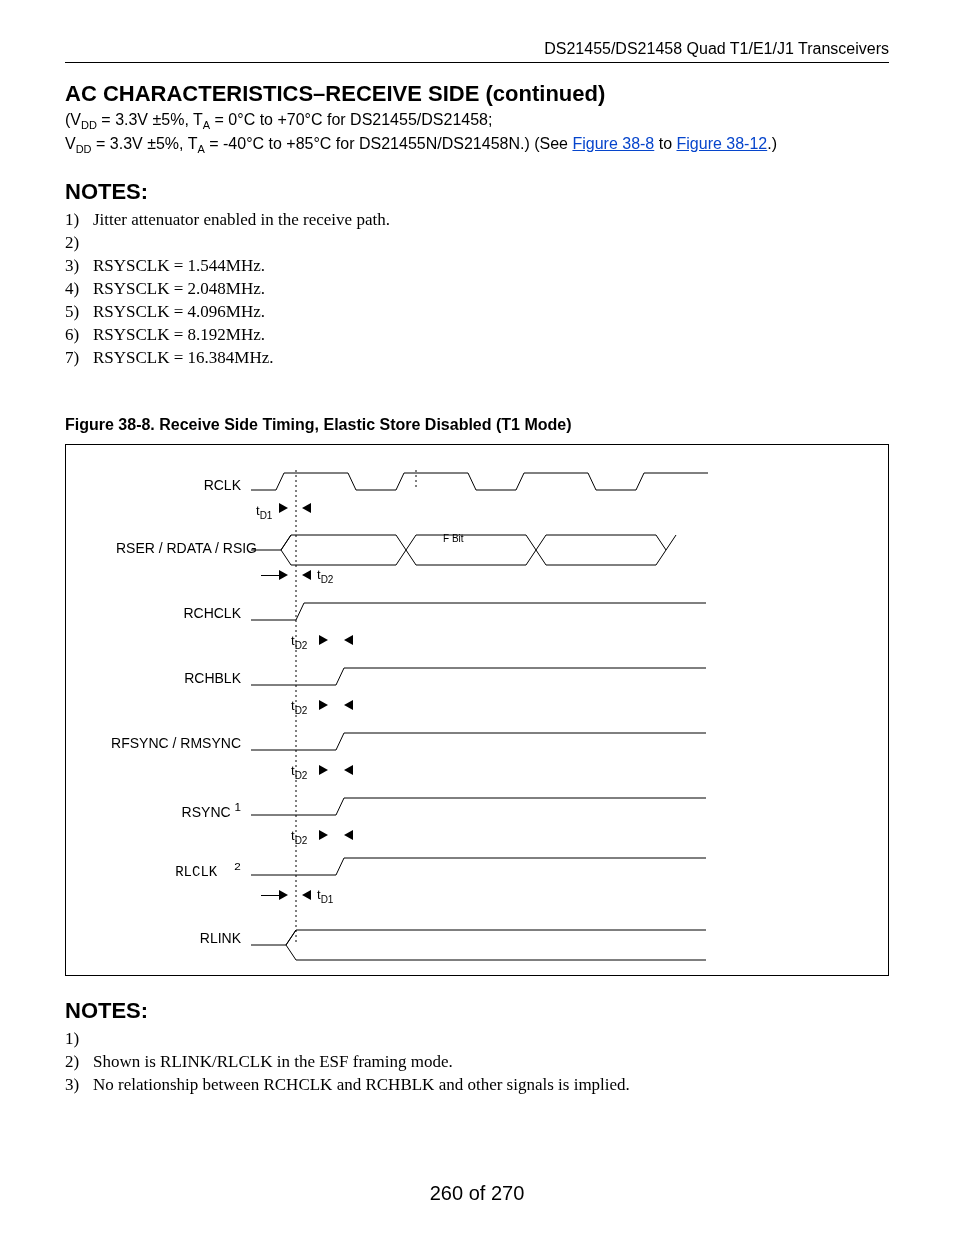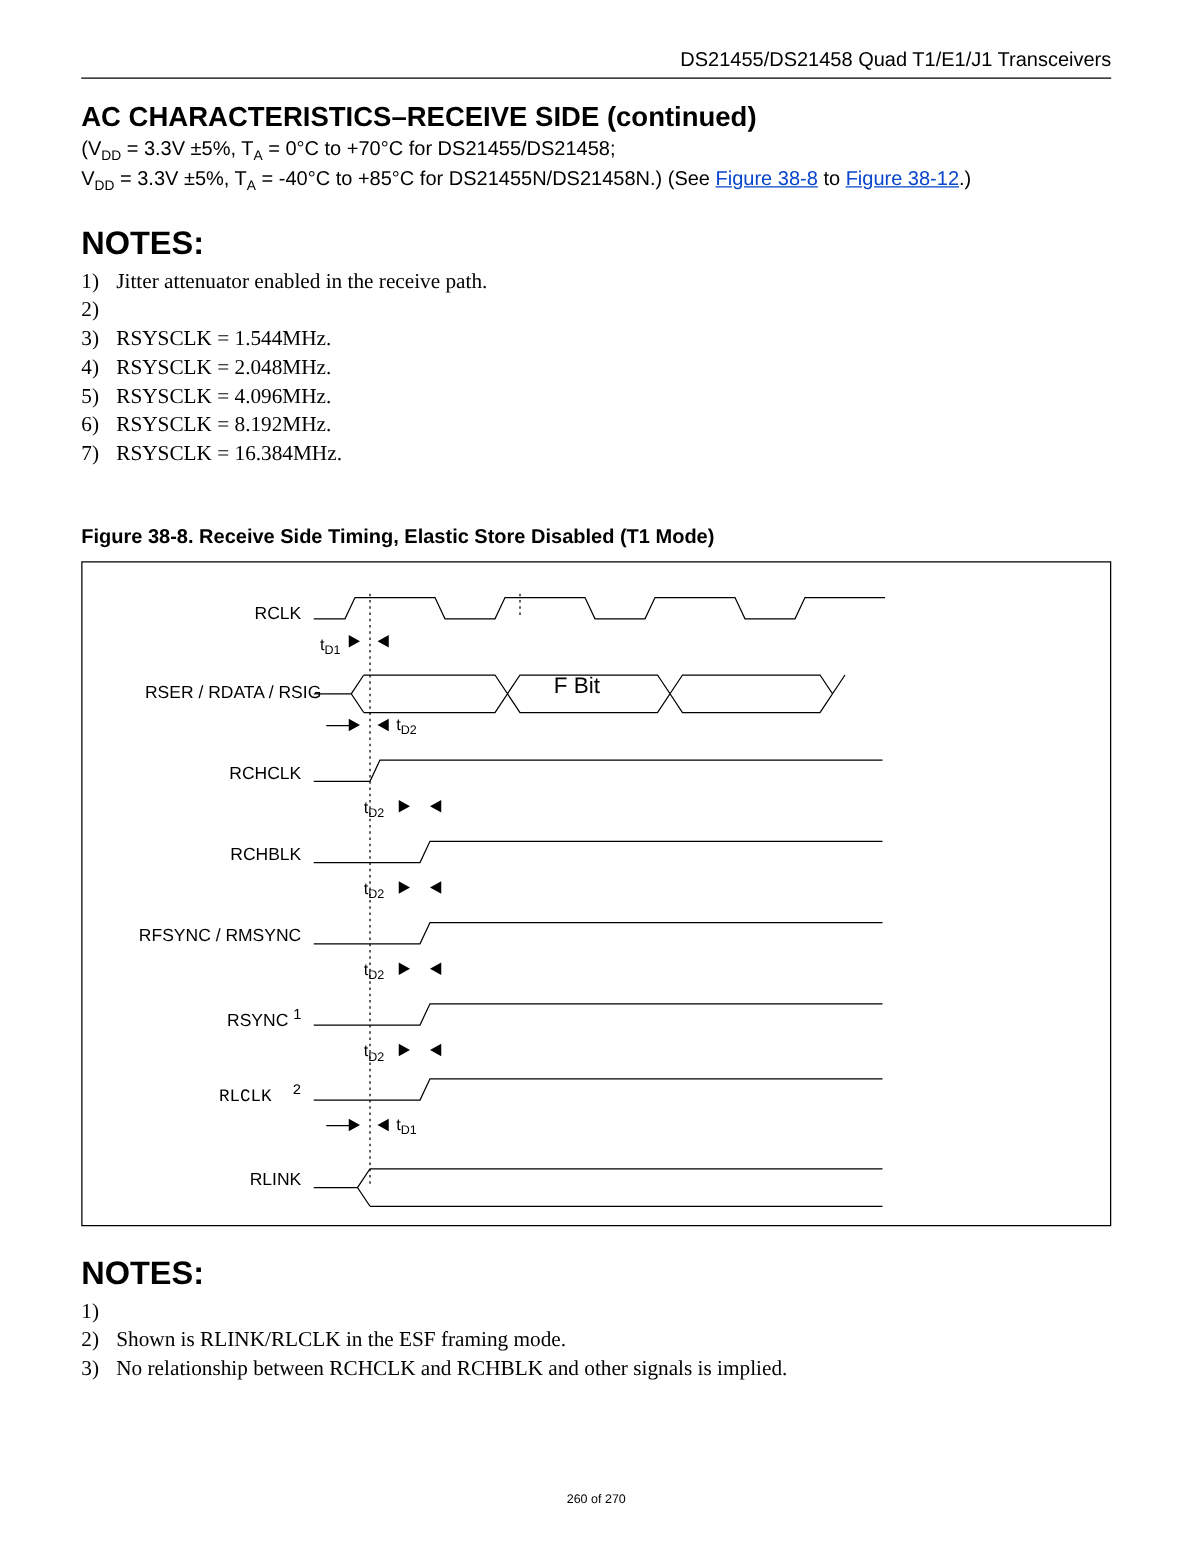--- a/index.html
+++ b/index.html
@@ -33,21 +33,21 @@
     margin: 0 0 2px 0;
   }
   .cond {
     font-size: 16px;
     line-height: 1.35;
     font-family: Arial, Helvetica, sans-serif;
   }
   .sub { vertical-align: sub; font-size: 11px; }
   .link { color: #0645cc; text-decoration: underline; }
   .h2 {
-    font-size: 26px;
+    font-size: 22px;
     font-weight: bold;
     margin: 22px 0 4px 0;
   }
   .notes-list {
     font-family: "Times New Roman", Times, serif;
     font-size: 17px;
     line-height: 1.35;
   }
   .note-row { display: flex; }
   .note-num { width: 28px; flex: none; }
@@ -68,30 +68,30 @@
     text-align: right;
   }
   .tlabel {
     position: absolute;
     font-size: 13px;
     font-family: Arial, Helvetica, sans-serif;
   }
   .tlabel .ss { vertical-align: sub; font-size: 10px; }
   .fbit {
     position: absolute;
-    font-size: 18px;
+    font-size: 10px;
     border: none;
   }
   .footer {
     position: absolute;
     bottom: 30px;
     left: 0;
     width: 100%;
     text-align: center;
-    font-size: 10px;
+    font-size: 20px;
   }
   svg { display:block; }
   .arrowR, .arrowL {
     position:absolute; width:0; height:0;
   }
   .arrowR {
     border-top:5px solid transparent;
     border-bottom:5px solid transparent;
     border-left:9px solid #000;
   }

